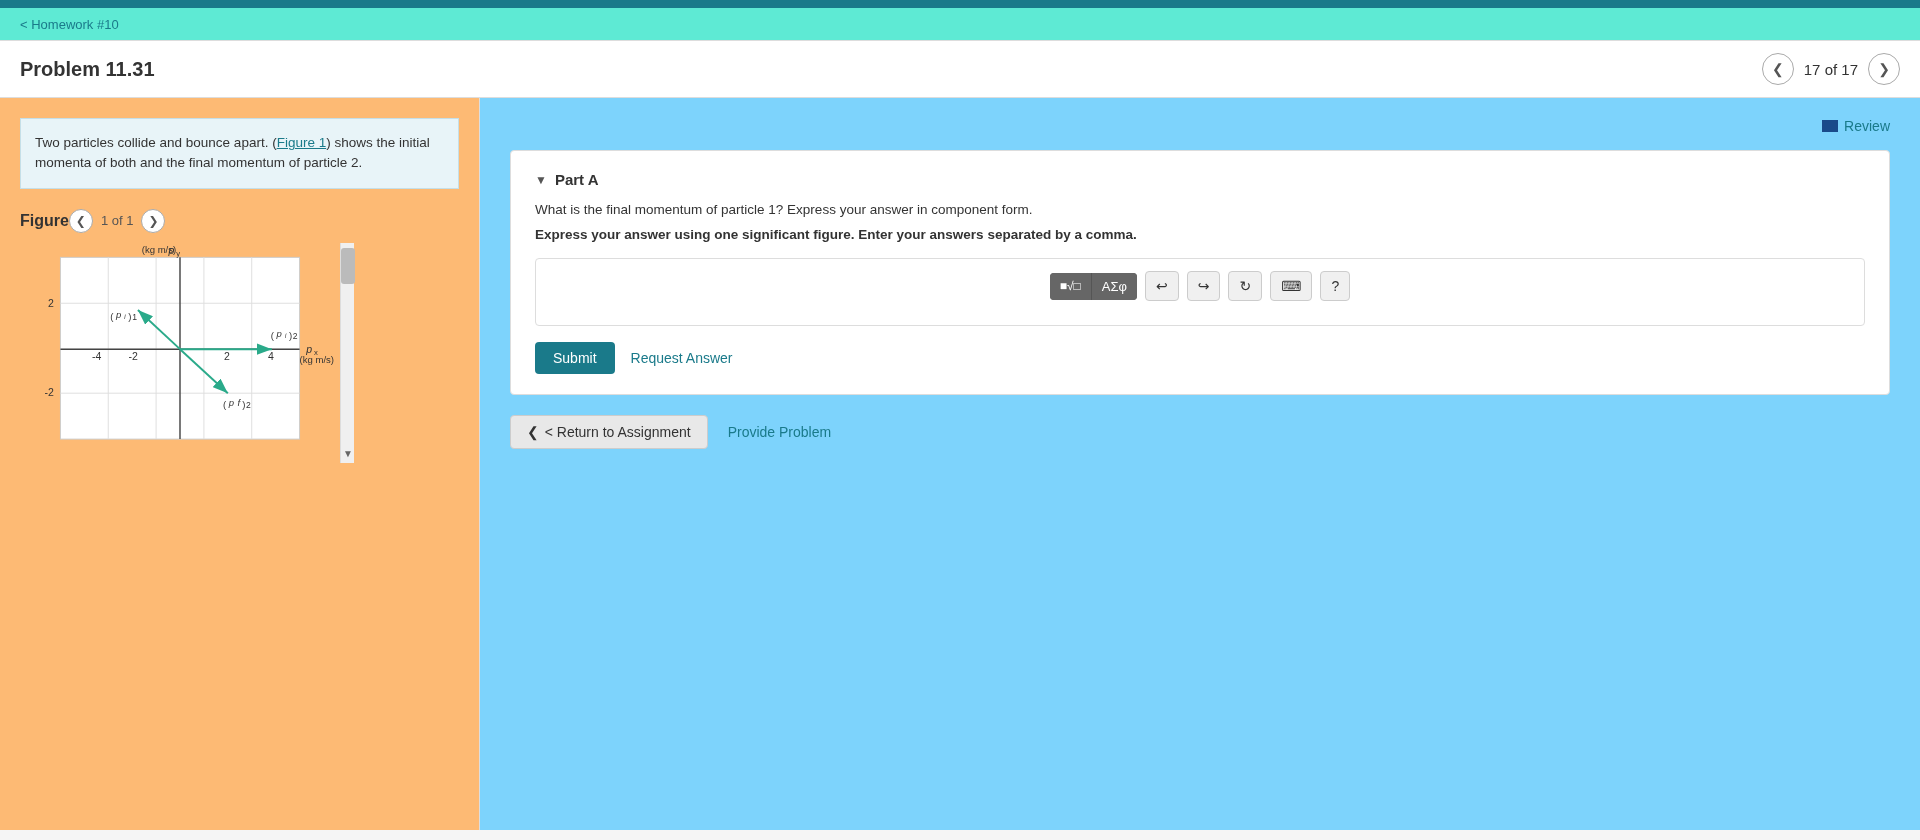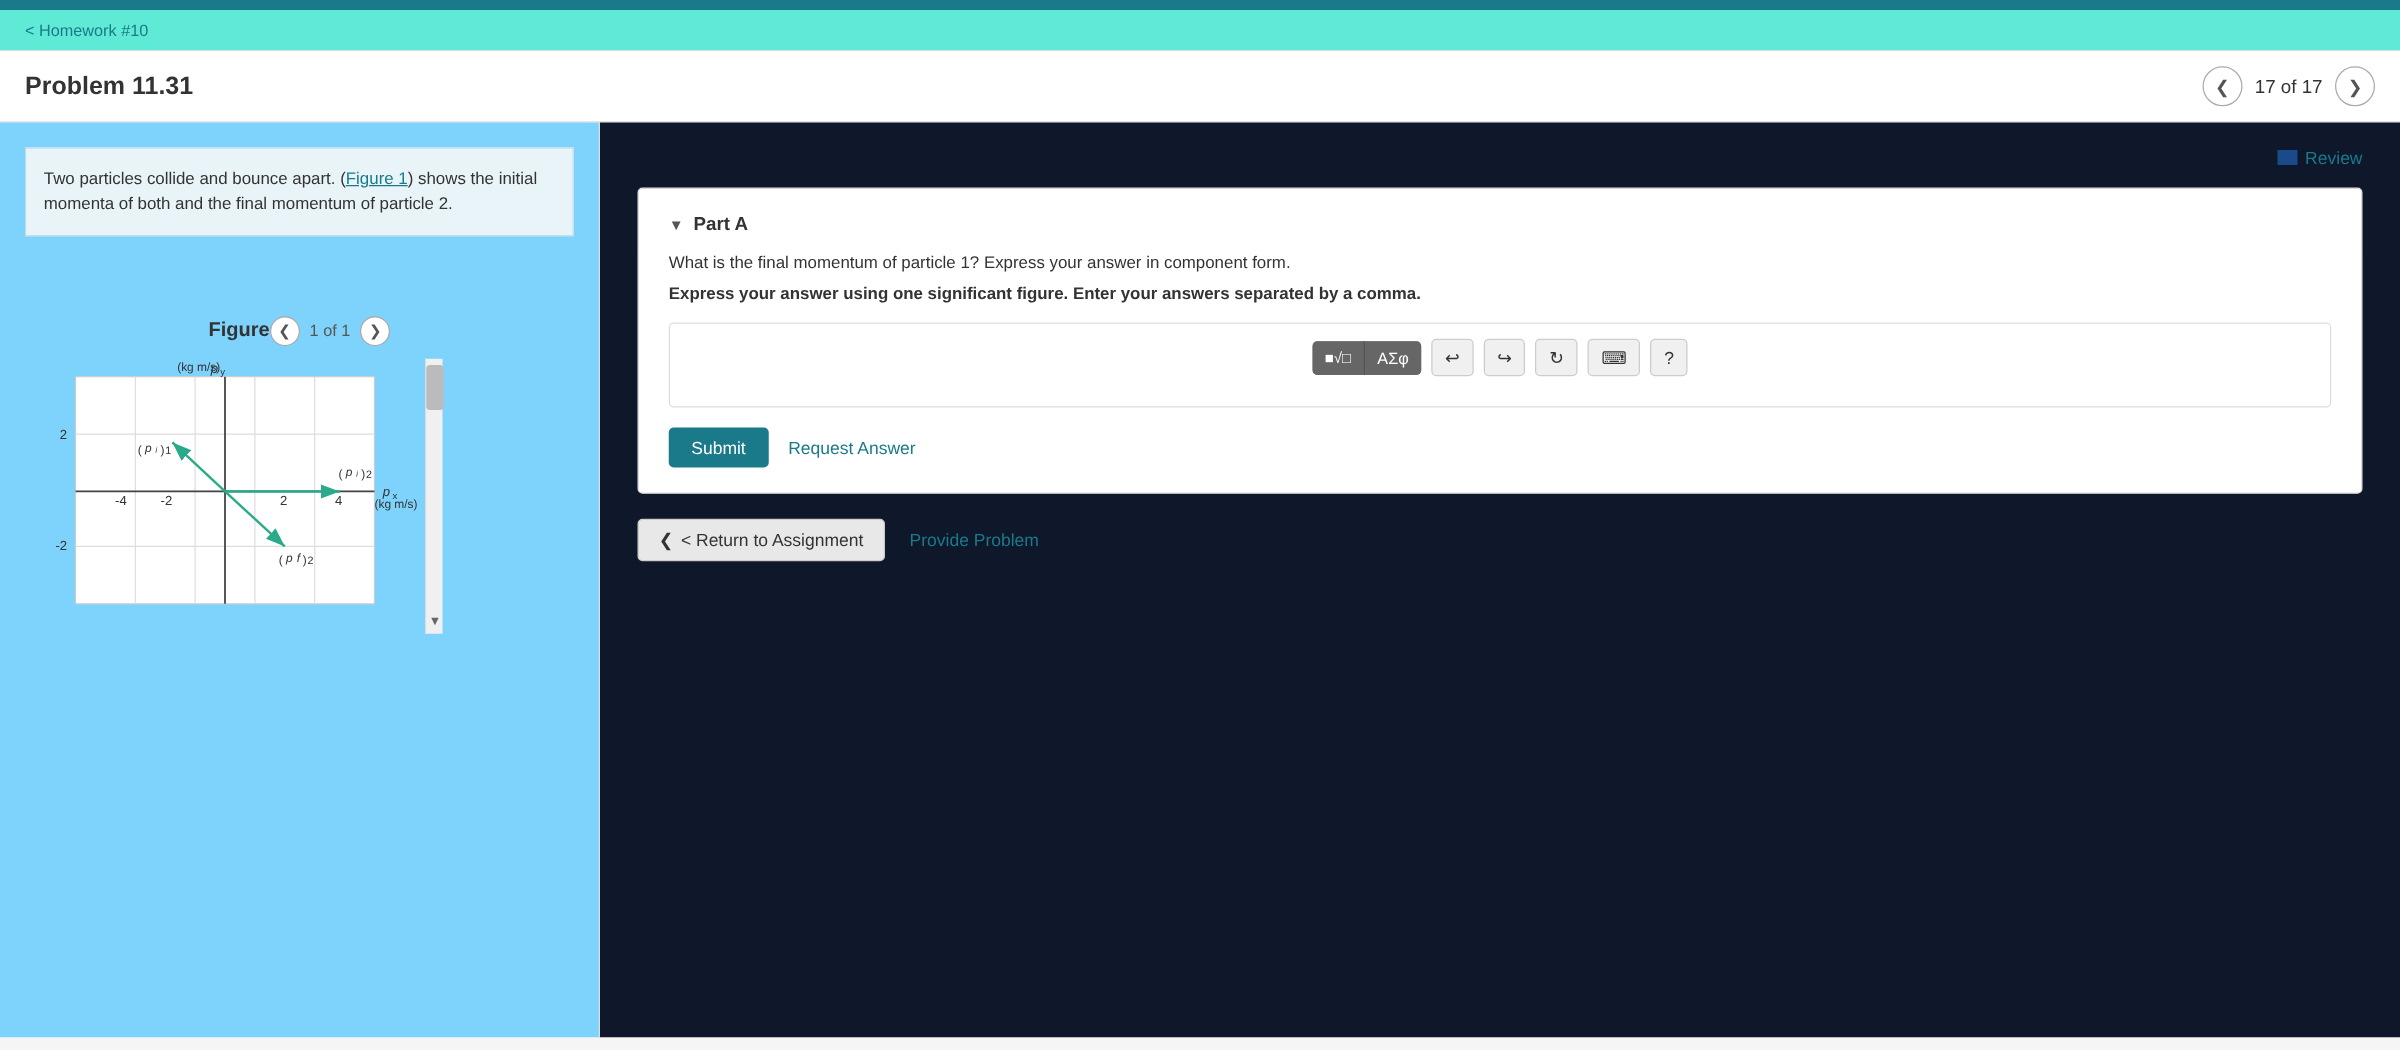--- a/index.html
+++ b/index.html
@@ -65,21 +65,21 @@
     }
 
     .main-layout {
       display: flex;
       height: calc(840px - 8px - 42px - 58px);
     }
 
     .left-panel {
       width: 480px;
       min-width: 480px;
-      background: #7dd3fc;
+      background: #fdba74;
       border-right: 1px solid #ddd;
       display: flex;
       flex-direction: column;
     }
 
     .problem-text-box {
       background: #e8f4f8;
       border: 1px solid #c5dfe8;
       margin: 20px;
       padding: 14px;
@@ -89,23 +89,22 @@
     }
 
     .figure-section {
       padding: 0 20px;
       flex: 1;
     }
 
     .figure-header {
       display: flex;
       align-items: center;
-      justify-content: center;
+      justify-content: flex-start;
       margin-bottom: 10px;
-      margin-top: 44px;
     }
 
     .figure-title {
       font-size: 16px;
       font-weight: bold;
     }
 
     .figure-nav {
       display: flex;
       align-items: center;
@@ -126,21 +125,21 @@
       color: #555;
     }
 
     .figure-count {
       font-size: 13px;
       color: #555;
     }
 
     .right-panel {
       flex: 1;
-      background: #0f172a;
+      background: #7dd3fc;
       overflow-y: auto;
       padding: 20px 30px;
     }
 
     .review-btn {
       display: flex;
       align-items: center;
       gap: 6px;
       justify-content: flex-end;
       margin-bottom: 16px;

